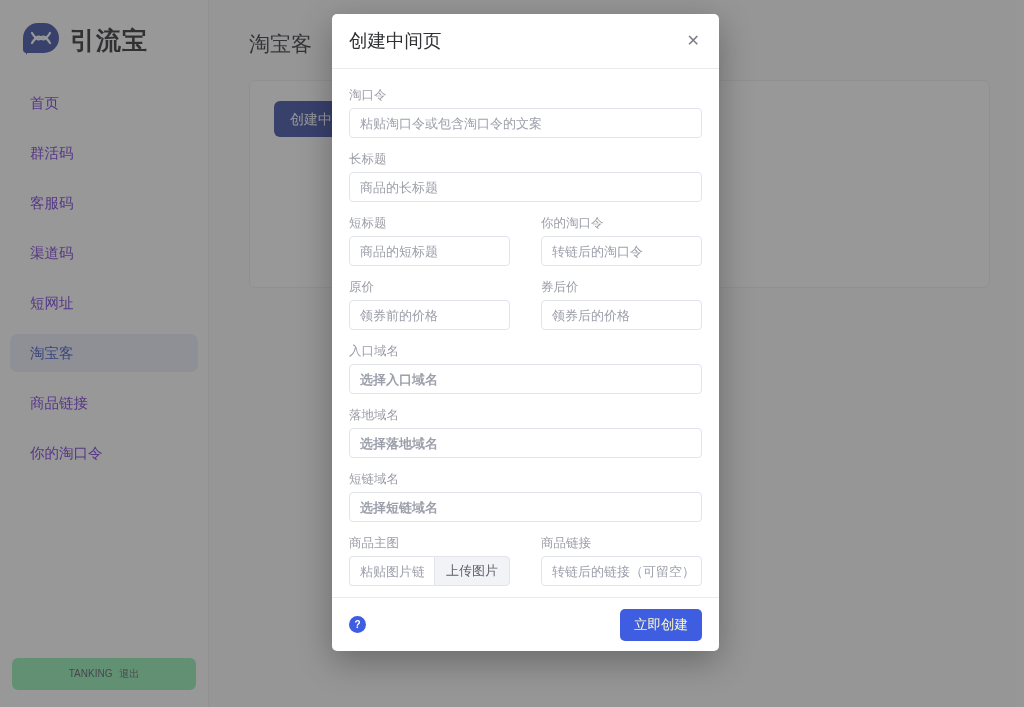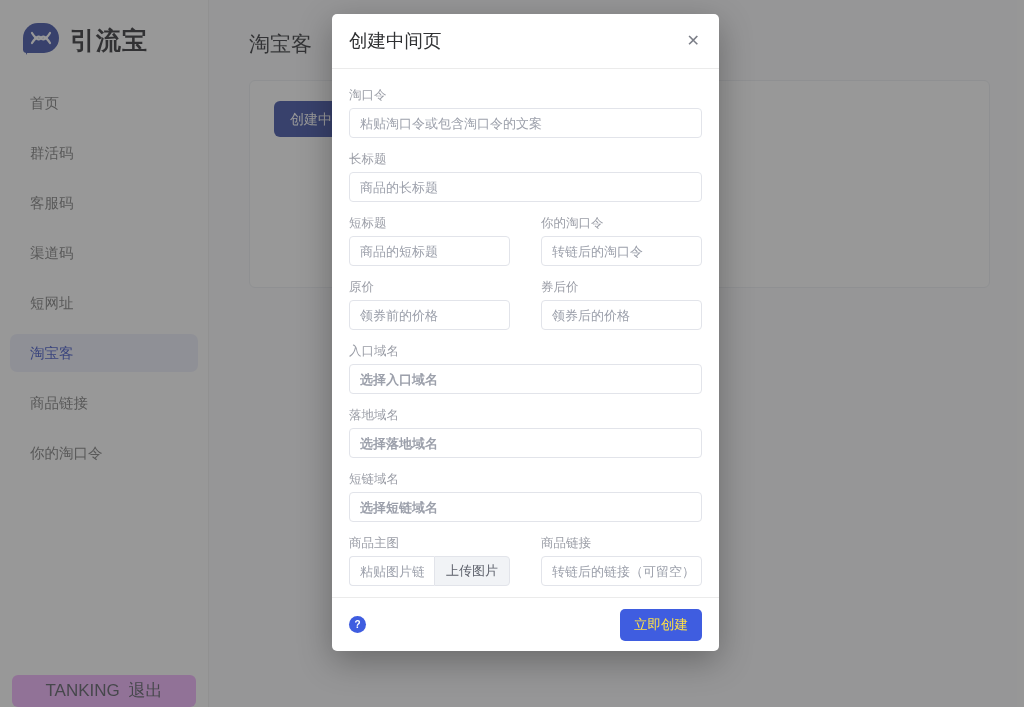--- a/index.html
+++ b/index.html
@@ -60,41 +60,41 @@
     letter-spacing: 1px;
     line-height: 30px;
   }
 
   .nav { margin-top: 22px; padding: 0 10px; }
   .nav-item {
     height: 38px;
     line-height: 38px;
     padding-left: 20px;
     font-size: 14.5px;
-    color: #737373;
+    color: #6d28d9;
     border-radius: 7px;
     margin-bottom: 12px;
     cursor: pointer;
     user-select: none;
   }
   .nav-item.active {
     background: #eceefb;
     color: #2f46c4;
   }
 
   .sidebar-footer {
     position: absolute;
     left: 12px; right: 12px;
-    bottom: 0;
+    bottom: 17px;
     height: 32px;
     line-height: 32px;
     text-align: center;
-    background: #f0abfc;
+    background: #86efac;
     border-radius: 6px;
-    font-size: 17px;
+    font-size: 10px;
     color: #4a4d57;
     cursor: pointer;
   }
   .sidebar-footer .logout { color: #4a4d57; margin-left: 4px; }
 
   
   .main {
     flex: 1 1 auto;
     background: #fbfbfc;
     padding: 22px 34px 0 40px;
@@ -247,21 +247,21 @@
     color: #ffffff;
     font-size: 10px;
     line-height: 17px;
     text-align: center;
     font-weight: 700;
     cursor: pointer;
     user-select: none;
   }
   .submit-btn {
     background: #3f5de0;
-    color: #fde047;
+    color: #fef9c3;
     border: none;
     border-radius: 5px;
     font-size: 13.5px;
     padding: 7px 14px;
     cursor: pointer;
     line-height: 18px;
     font-family: "Liberation Sans", "DejaVu Sans", sans-serif;
   }
 </style>
 </head>

